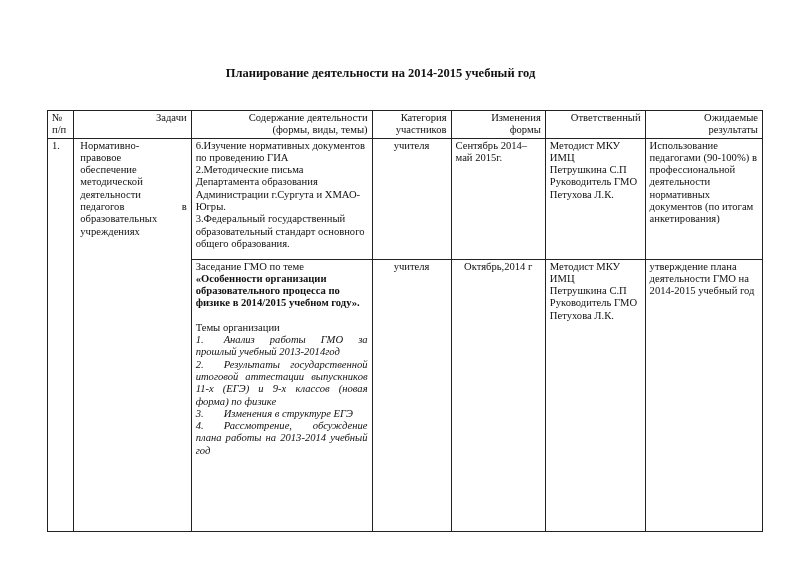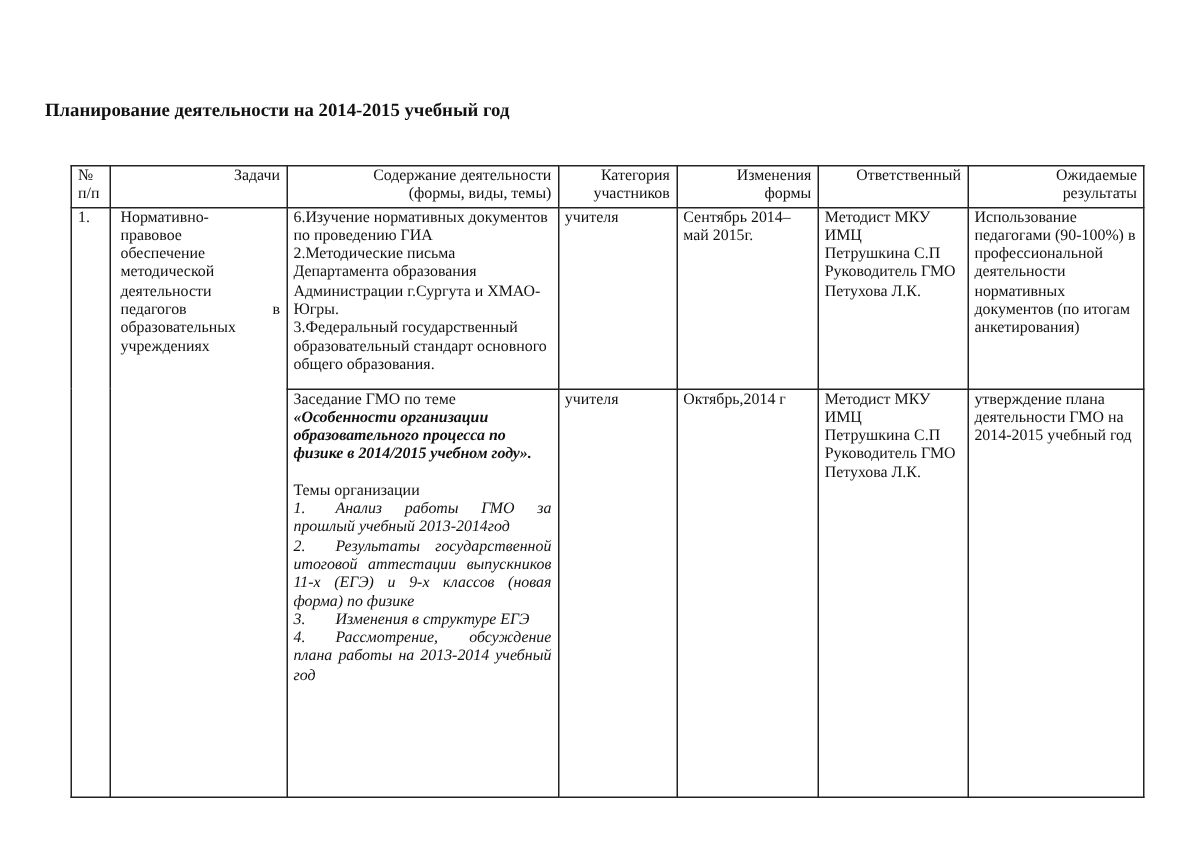--- a/index.html
+++ b/index.html
@@ -1,33 +1,33 @@
 <!DOCTYPE html>
 <html><head>
 <meta charset="utf-8">
 <style>
   html, body { margin: 0; padding: 0; background: #ffffff; }
   body { width: 800px; height: 566px; position: relative; overflow: hidden;
          font-family: "Liberation Serif", "DejaVu Serif", serif; color: #111; }
-  .title { position: absolute; left: 0; width: 731px; top: 66px; 
+  .title { position: absolute; left: 0; width: 731px; top: 66px; text-align: center;
            font-weight: bold; font-size: 12.5px; padding-left: 30px; box-sizing: border-box; }
   table.plan { position: absolute; left: 47px; top: 110px; width: 716px;
                border-collapse: collapse; font-size: 10.6px; line-height: 12.3px; table-layout: fixed; }
   table.plan td, table.plan th { border: 1px solid #222; vertical-align: top; padding: 1px 4px; font-weight: normal; }
   table.plan th { text-align: right; }
   .c-num { width: 24px; }
   .c-task { width: 107px; }
   .c-content { width: 165px; }
   .c-cat { width: 72px; }
   .c-term { width: 86px; }
   .c-resp { width: 91px; }
   .c-res { width: 107px; }
-  .center { }
+  .center { text-align: center; }
   .line { display: block; }
-  .bi { font-weight: bold; font-style: italic; }
+  .bi { font-weight: bold; }
   .gap { height: 12px; }
   .item { display: block; text-align: justify; text-align-last: left; font-style: italic; }
   .item-num { display: inline-block; width: 28px; }
 </style>
 </head>
 <body>
 
 <div class="title">Планирование деятельности на 2014-2015 учебный год</div>
 
 <table class="plan">

